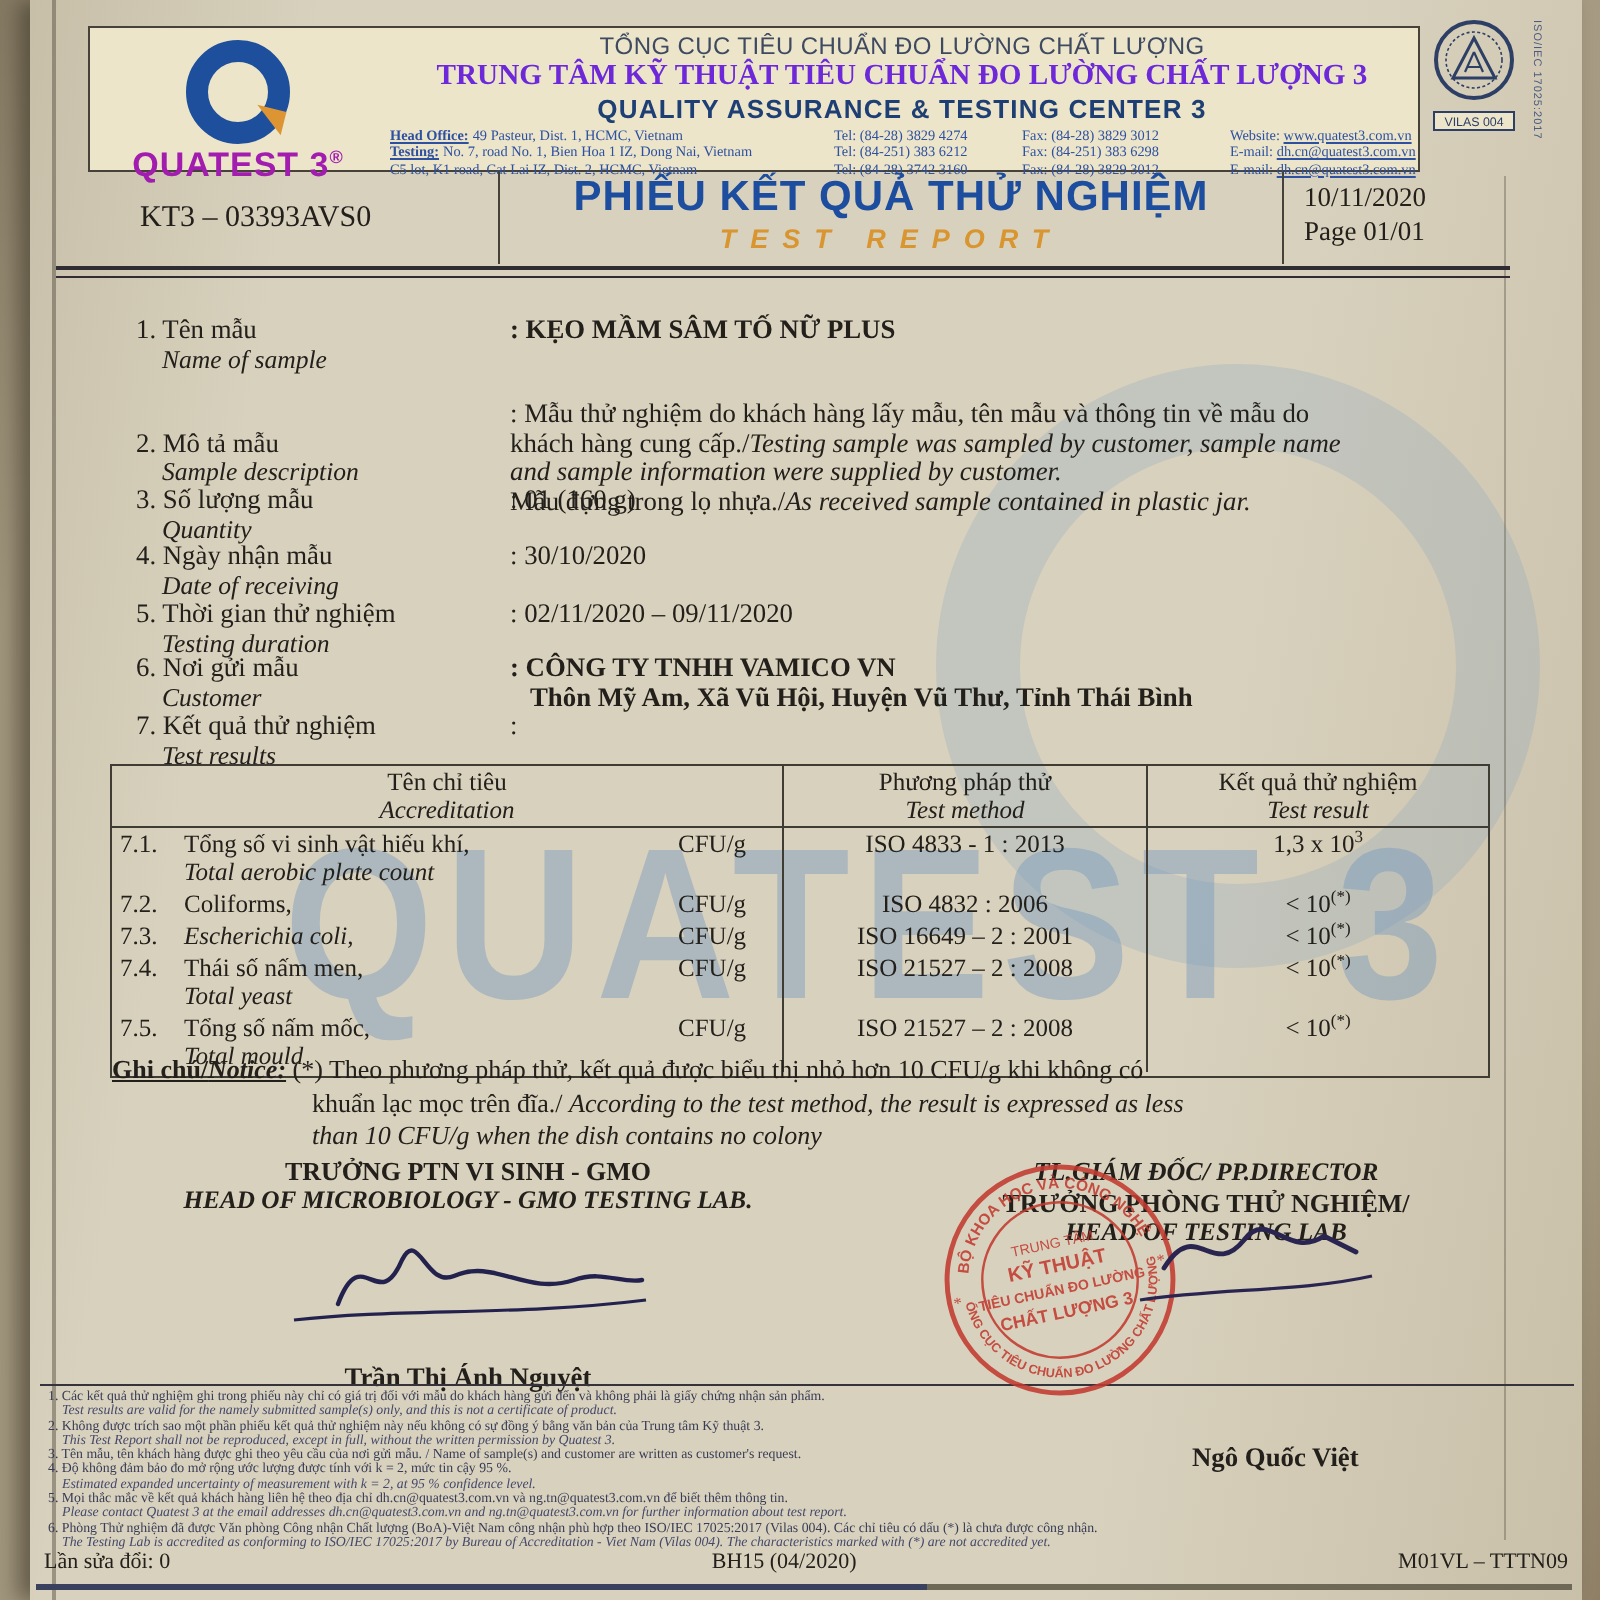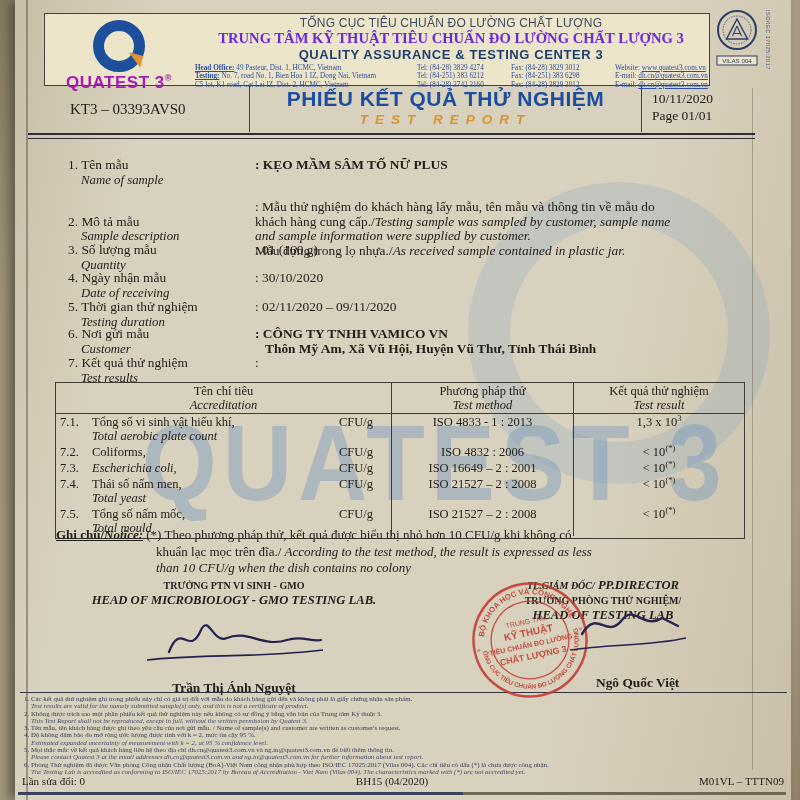--- a/index.html
+++ b/index.html
@@ -84,26 +84,26 @@
   .tpad{padding-bottom:2px;}
 
   
   #notice{position:absolute;left:56px;top:527px;width:694px;z-index:2;font-size:13px;line-height:16.5px;}
   .nlabel{text-decoration:underline;font-weight:bold;}
   .nind{padding-left:100px;}
 
   
   #sigL{position:absolute;left:72px;top:578px;width:324px;text-align:center;z-index:2;}
   #sigR{position:absolute;left:436px;top:578px;width:334px;text-align:center;z-index:2;}
-  .st1{font-weight:bold;font-size:10px;line-height:15px;}
+  .st1{font-weight:bold;font-size:13px;line-height:15px;}
   .st2{font-weight:bold;font-style:italic;font-size:12.6px;line-height:14.5px;}
   .sname{font-weight:bold;font-size:13.4px;}
   #sigL .sname{margin-top:8px;}
   #sigL svg{margin-top:6px;}
-  #sigR .sname{margin-top:52px;margin-left:160px;text-align:left;}
+  #sigR .sname{margin-top:98px;margin-left:160px;text-align:left;}
   #stamp{position:absolute;left:470px;top:580px;width:120px;height:120px;z-index:3;transform:rotate(-12deg);opacity:.88;}
   #rsig{position:absolute;left:560px;top:598px;z-index:4;}
 
   
   #foot{position:absolute;left:20px;top:692px;right:13px;border-top:1.8px solid #35333c;padding:2px 4px 0 4px;z-index:2;}
   .note-vi{font-size:6.9px;line-height:7.3px;color:#383c55;}
   .note-en{font-size:6.9px;line-height:7.3px;color:#44486a;font-style:italic;padding-left:7px;}
   #fbot{position:absolute;left:22px;top:775px;right:16px;display:flex;justify-content:space-between;
         font-size:11px;z-index:2;}
   #bline{position:absolute;left:18px;bottom:5px;right:14px;height:3.5px;z-index:2;

